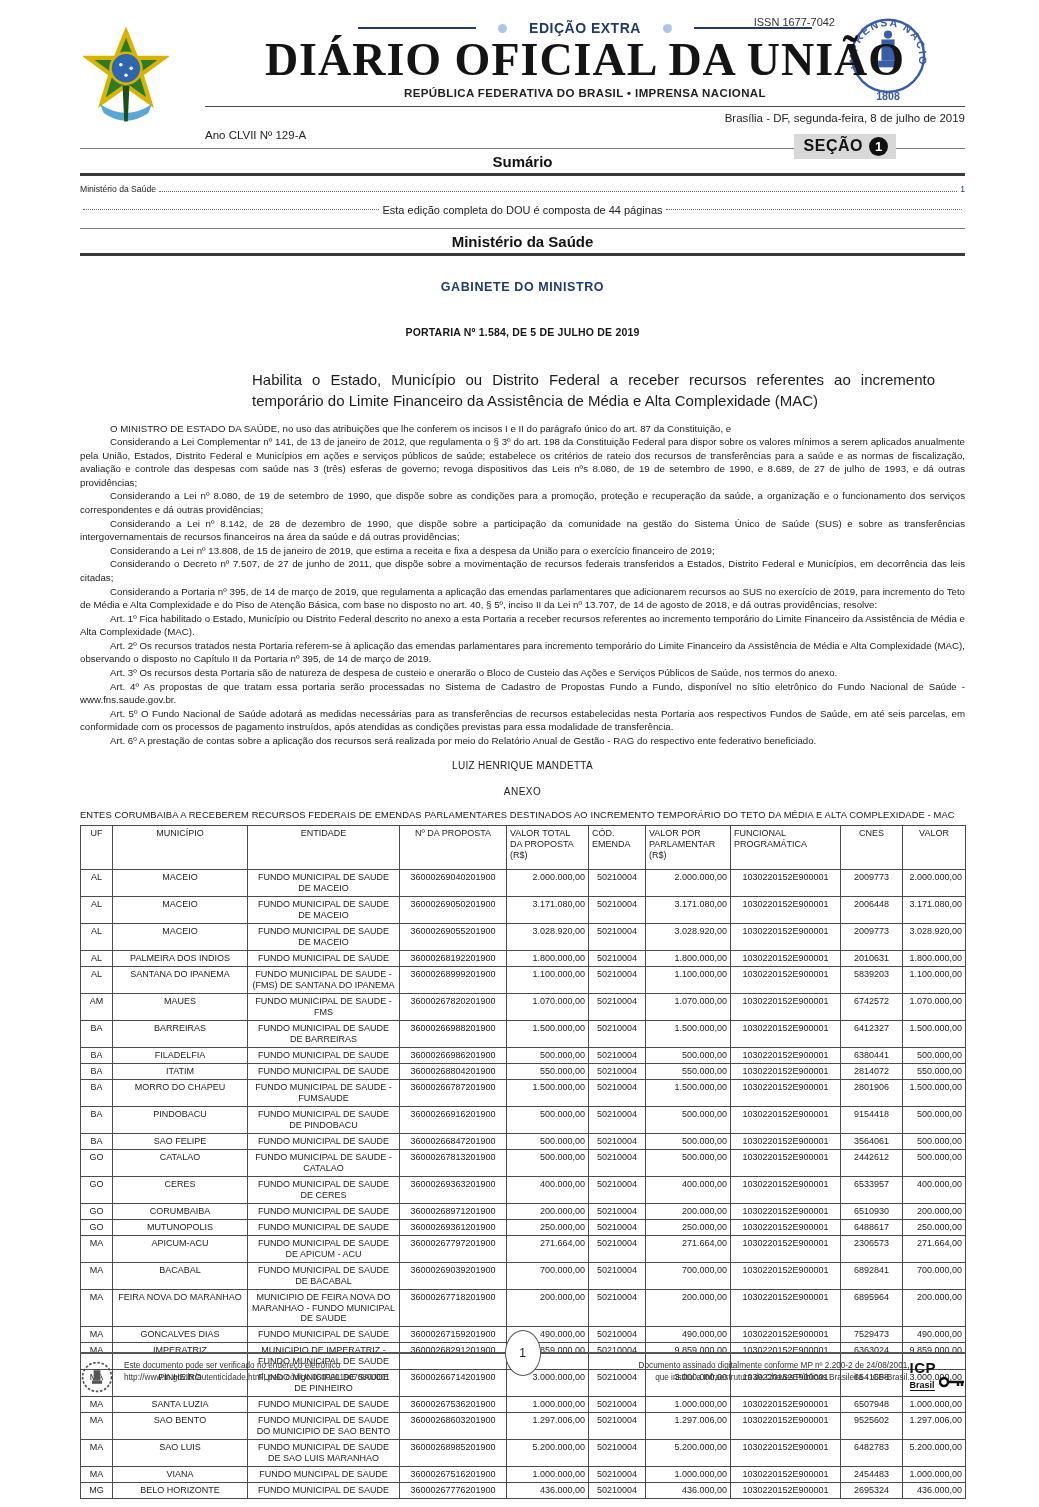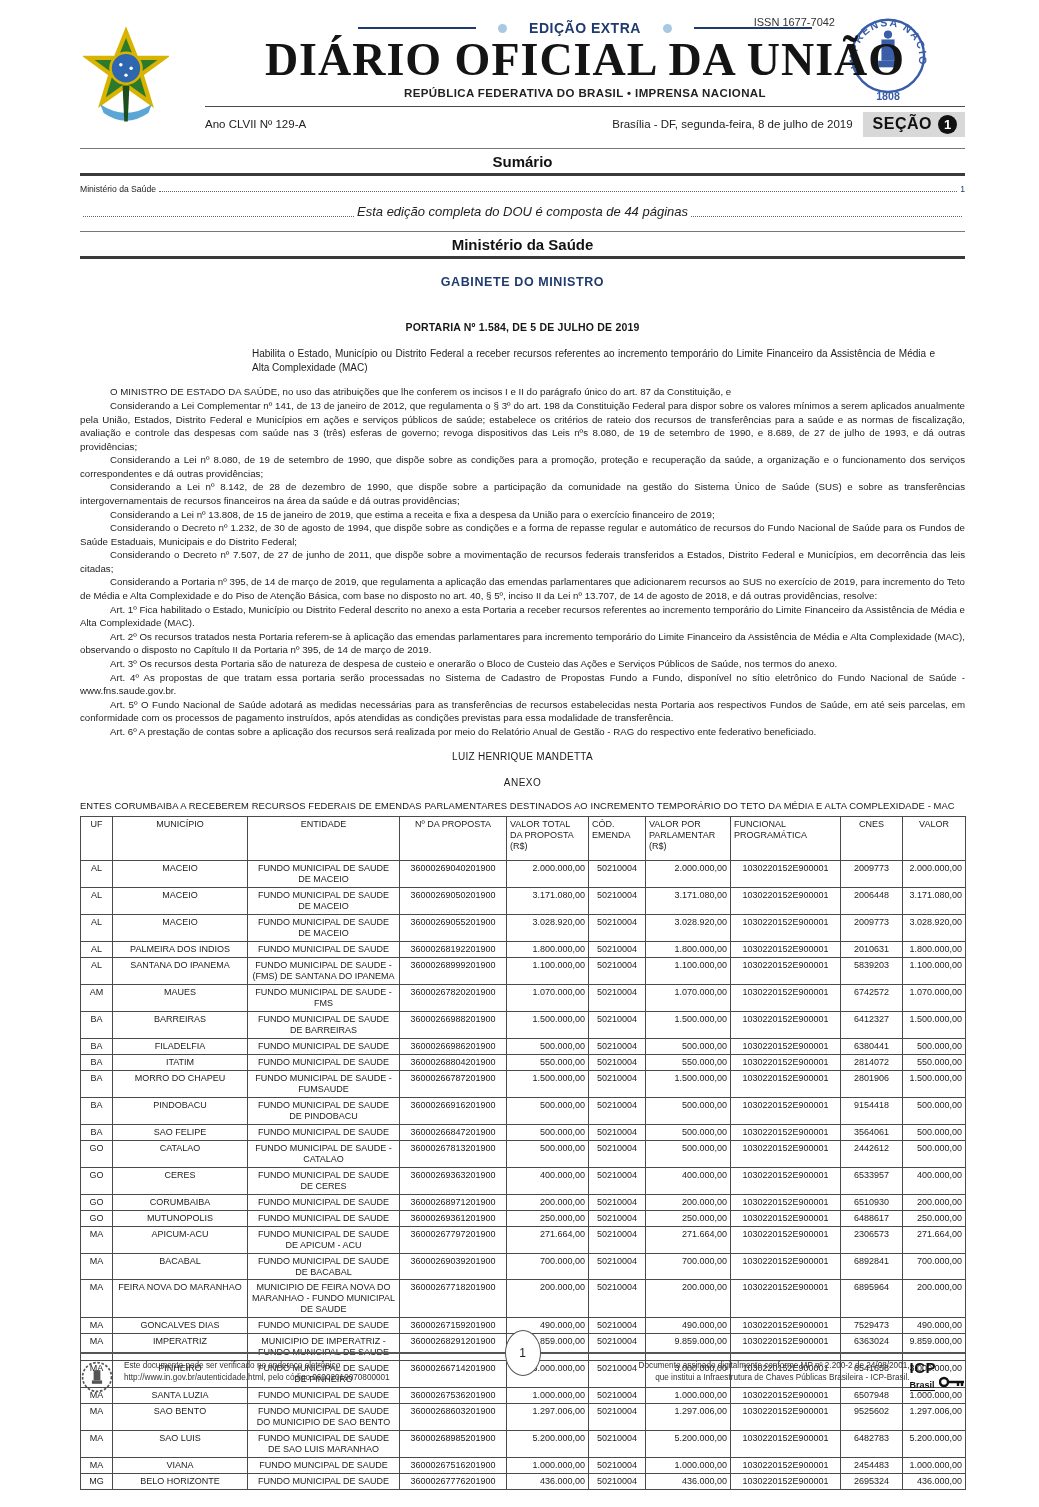--- a/index.html
+++ b/index.html
@@ -20,43 +20,43 @@
   .edicao-row { display:flex; align-items:center; justify-content:center; gap:22px; }
   .edicao-line { flex:0 0 118px; height:2px; background:#1f3a6e; }
   .edicao-dot { width:9px; height:9px; border-radius:50%; background:#a9c9e2; }
   .edicao-label { font-size:14px; font-weight:bold; color:#1f3a6e; letter-spacing:.5px; }
   .dou-title { font-family:"Liberation Serif", serif; font-weight:bold; font-size:46px;
                letter-spacing:1px; color:#141414; line-height:1.02; margin-top:1px; }
   .dou-sub { font-size:11.5px; font-weight:bold; color:#222; letter-spacing:.4px; margin-top:3px; }
   .ano-row { border-top:1.6px solid #4a4a4a; margin-top:7px; padding-top:5px;
              display:flex; justify-content:space-between; align-items:center; }
   .ano { font-size:11.5px; color:#222; }
-  .date-badge { display:flex; align-items:center; gap:10px; }
+  .date-badge { display:flex; align-items:center; gap:10px;flex-direction:column; }
   .date { font-size:11.5px; color:#222; }
   .secao-badge { background:#d8d8d8; padding:3px 8px 3px 10px; display:flex; align-items:center; gap:6px; }
   .secao-label { font-size:16px; font-weight:bold; letter-spacing:.5px; color:#111; }
   .secao-num { width:19px; height:19px; border-radius:50%; background:#111; color:#fff;
                font-size:13px; font-weight:bold; display:flex; align-items:center; justify-content:center; }
 
   
   .rule-thin  { border-top:1px solid #777; }
   .rule-heavy { height:3px; border-top:2.2px solid #3a3a3a; border-bottom:1px solid #3a3a3a; }
   .sumario-title, .ministry-title { text-align:center; font-size:15px; font-weight:bold; color:#111; padding:4px 0 3px; }
   .toc-line { display:flex; align-items:flex-end; font-size:8.6px; color:#222; padding:8px 0 2px; }
   .toc-dots { flex:1; border-bottom:1.3px dotted #666; margin:0 3px 2px; }
   .toc-page { color:#1f3a6e; }
-  .toc-note-line { display:flex; align-items:flex-end; font-size:13px; color:#222; padding:8px 0 8px;font-style:italic; }
+  .toc-note-line { display:flex; align-items:center; font-size:11px; color:#222; padding:8px 0 8px; }
   .sect-gap { margin-top:4px; }
 
   
   .gabinete { text-align:center; font-size:12.5px; font-weight:bold; color:#1f3a6e;
-              letter-spacing:.6px; margin-top:16px; }
+              letter-spacing:.6px; margin-top:24px; }
   .portaria-title { text-align:center; font-size:10.5px; font-weight:bold; color:#161616;
                     letter-spacing:.2px; margin-top:32px; }
-  .ementa { margin:14px 30px 10px 172px; font-size:10px; line-height:1.42; text-align:justify; color:#1c1c1c; }
+  .ementa { margin:31px 30px 10px 172px; font-size:15px; line-height:1.42; text-align:justify; color:#1c1c1c; }
   .body-text { margin-top:2px; }
   .body-text p { font-size:9.7px; line-height:1.4; text-align:justify; text-indent:30px; color:#1c1c1c; }
   .signature { text-align:center; font-size:10px; color:#1a1a1a; margin-top:13px; letter-spacing:.3px; }
   .anexo-title { text-align:center; font-size:10px; color:#1a1a1a; margin-top:15px; letter-spacing:.5px; }
   .anexo-caption { font-size:9.4px; color:#161616; margin-top:12px; letter-spacing:.1px; }
 
   
   table { border-collapse:collapse; width:100%; table-layout:fixed; margin-top:5px; }
   th, td { border:1px solid #4a4a4a; font-size:9px; line-height:1.22; padding:2px 3px;
            vertical-align:top; overflow:hidden; color:#1c1c1c; }
@@ -161,21 +161,20 @@
 
   <div class="gabinete">GABINETE DO MINISTRO</div>
   <div class="portaria-title">PORTARIA Nº 1.584, DE 5 DE JULHO DE 2019</div>
   <div class="ementa">Habilita o Estado, Município ou Distrito Federal a receber recursos referentes ao incremento temporário do Limite Financeiro da Assistência de Média e Alta Complexidade (MAC)</div>
   <div class="body-text">
       <p>O MINISTRO DE ESTADO DA SAÚDE, no uso das atribuições que lhe conferem os incisos I e II do parágrafo único do art. 87 da Constituição, e</p>
       <p>Considerando a Lei Complementar nº 141, de 13 de janeiro de 2012, que regulamenta o § 3º do art. 198 da Constituição Federal para dispor sobre os valores mínimos a serem aplicados anualmente pela União, Estados, Distrito Federal e Municípios em ações e serviços públicos de saúde; estabelece os critérios de rateio dos recursos de transferências para a saúde e as normas de fiscalização, avaliação e controle das despesas com saúde nas 3 (três) esferas de governo; revoga dispositivos das Leis nºs 8.080, de 19 de setembro de 1990, e 8.689, de 27 de julho de 1993, e dá outras providências;</p>
       <p>Considerando a Lei nº 8.080, de 19 de setembro de 1990, que dispõe sobre as condições para a promoção, proteção e recuperação da saúde, a organização e o funcionamento dos serviços correspondentes e dá outras providências;</p>
       <p>Considerando a Lei nº 8.142, de 28 de dezembro de 1990, que dispõe sobre a participação da comunidade na gestão do Sistema Único de Saúde (SUS) e sobre as transferências intergovernamentais de recursos financeiros na área da saúde e dá outras providências;</p>
       <p>Considerando a Lei nº 13.808, de 15 de janeiro de 2019, que estima a receita e fixa a despesa da União para o exercício financeiro de 2019;</p>
-      <p>Considerando o Decreto nº 1.232, de 30 de agosto de 1994, que dispõe sobre as condições e a forma de repasse regular e automático de recursos do Fundo Nacional de Saúde para os Fundos de Saúde Estaduais, Municipais e do Distrito Federal;</p>
       <p>Considerando o Decreto nº 7.507, de 27 de junho de 2011, que dispõe sobre a movimentação de recursos federais transferidos a Estados, Distrito Federal e Municípios, em decorrência das leis citadas;</p>
       <p>Considerando a Portaria nº 395, de 14 de março de 2019, que regulamenta a aplicação das emendas parlamentares que adicionarem recursos ao SUS no exercício de 2019, para incremento do Teto de Média e Alta Complexidade e do Piso de Atenção Básica, com base no disposto no art. 40, § 5º, inciso II da Lei nº 13.707, de 14 de agosto de 2018, e dá outras providências, resolve:</p>
       <p>Art. 1º Fica habilitado o Estado, Município ou Distrito Federal descrito no anexo a esta Portaria a receber recursos referentes ao incremento temporário do Limite Financeiro da Assistência de Média e Alta Complexidade (MAC).</p>
       <p>Art. 2º Os recursos tratados nesta Portaria referem-se à aplicação das emendas parlamentares para incremento temporário do Limite Financeiro da Assistência de Média e Alta Complexidade (MAC), observando o disposto no Capítulo II da Portaria nº 395, de 14 de março de 2019.</p>
       <p>Art. 3º Os recursos desta Portaria são de natureza de despesa de custeio e onerarão o Bloco de Custeio das Ações e Serviços Públicos de Saúde, nos termos do anexo.</p>
       <p>Art. 4º As propostas de que tratam essa portaria serão processadas no Sistema de Cadastro de Propostas Fundo a Fundo, disponível no sítio eletrônico do Fundo Nacional de Saúde - www.fns.saude.gov.br.</p>
       <p>Art. 5º O Fundo Nacional de Saúde adotará as medidas necessárias para as transferências de recursos estabelecidas nesta Portaria aos respectivos Fundos de Saúde, em até seis parcelas, em conformidade com os processos de pagamento instruídos, após atendidas as condições previstas para essa modalidade de transferência.</p>
       <p>Art. 6º A prestação de contas sobre a aplicação dos recursos será realizada por meio do Relatório Anual de Gestão - RAG do respectivo ente federativo beneficiado.</p>
     </div>
   <div class="signature">LUIZ HENRIQUE MANDETTA</div>

